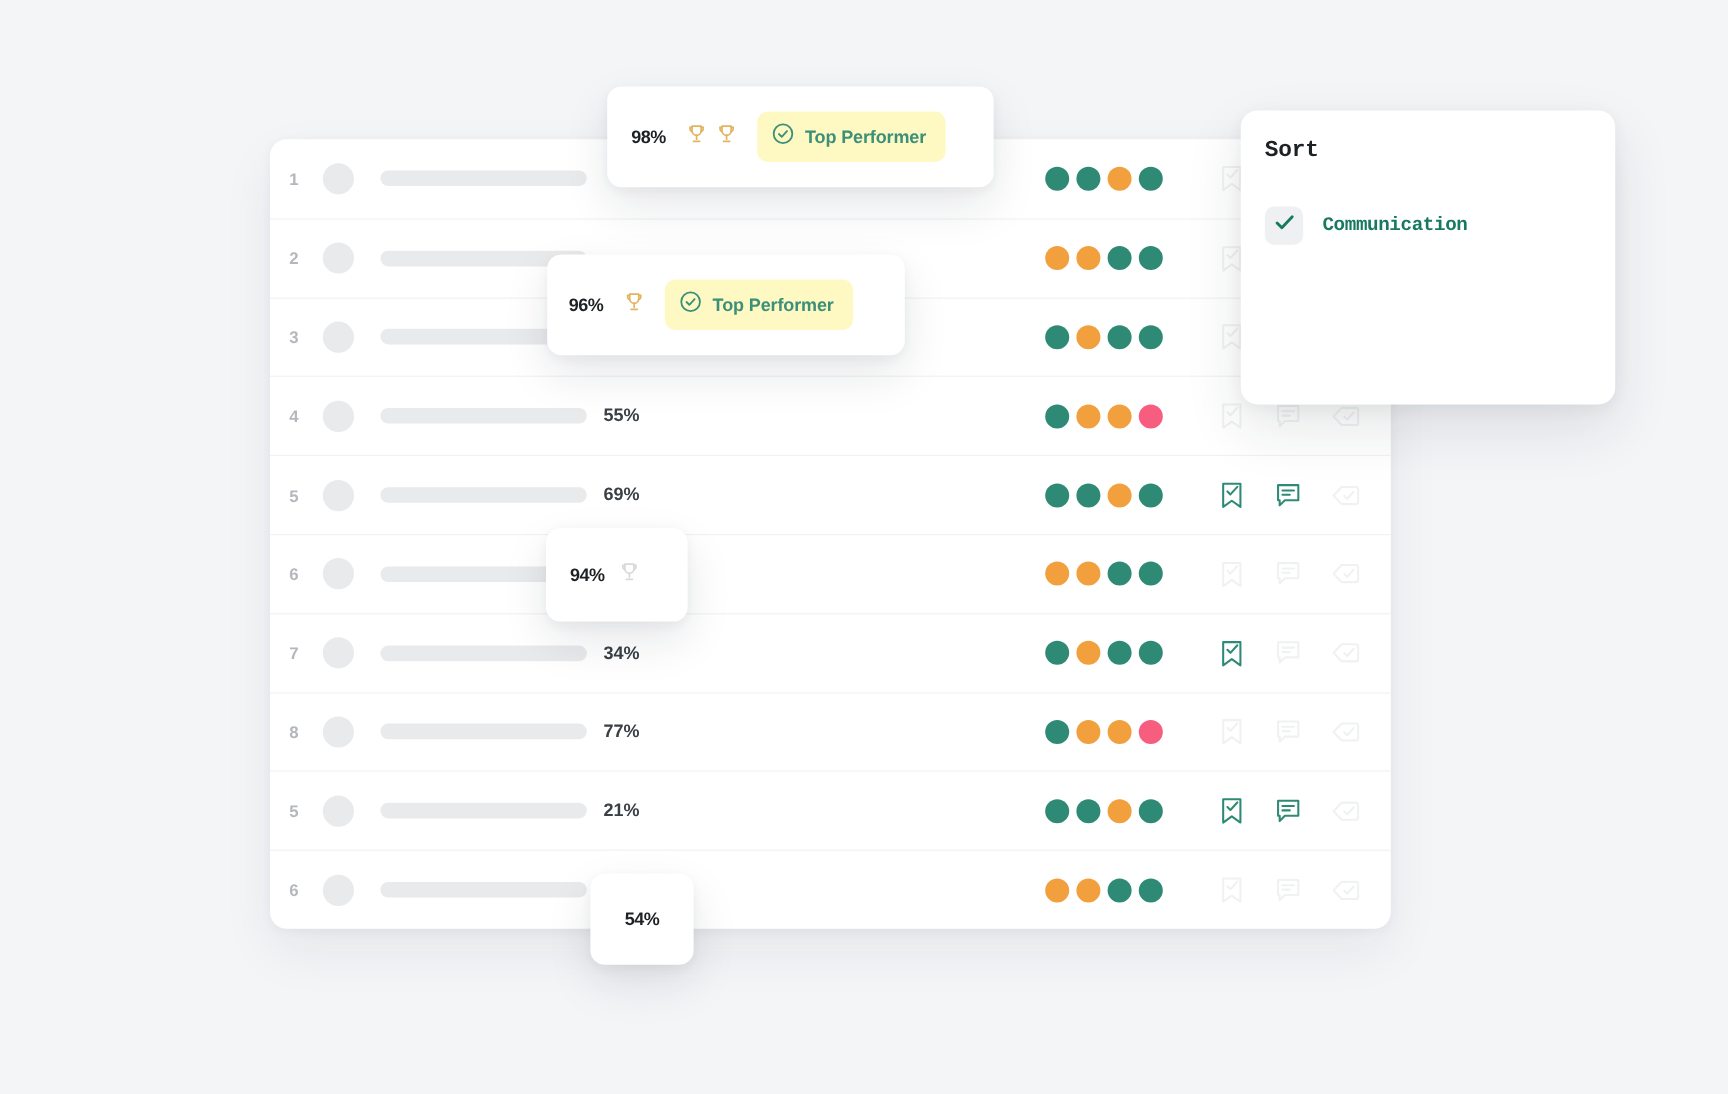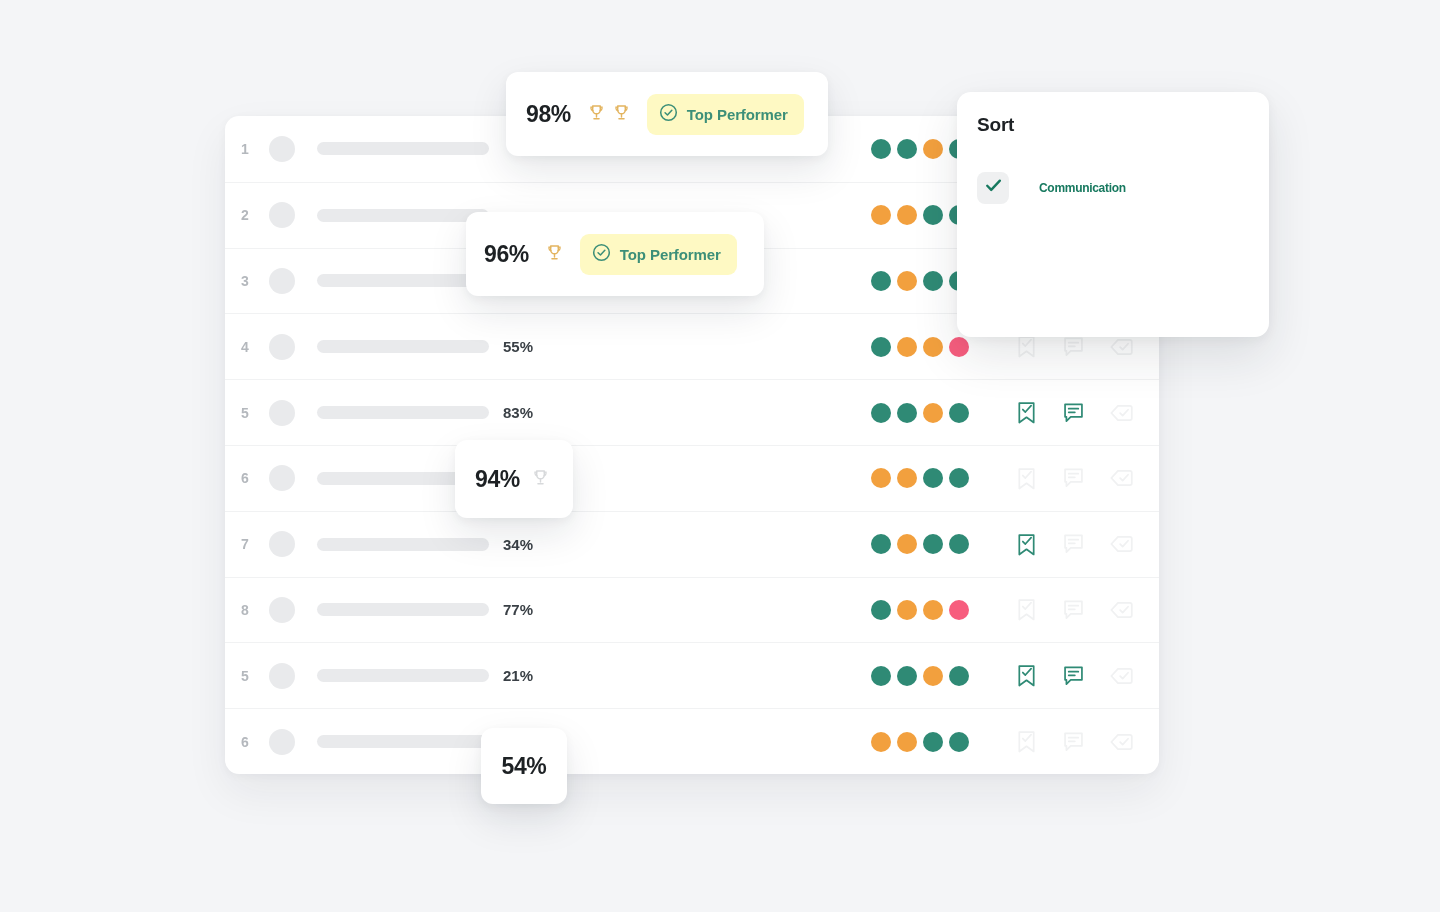--- a/index.html
+++ b/index.html
@@ -93,21 +93,21 @@
   
   .float {
     position: absolute;
     background: #ffffff;
     border-radius: 12px;
     box-shadow: 0 16px 38px rgba(24,32,48,.10), 0 3px 10px rgba(24,32,48,.05);
     display: flex;
     align-items: center;
   }
   .float .score {
-    font-size: 23px;
+    font-size: 15px;
     font-weight: 800;
     color: #1d2124;
     letter-spacing: -.4px;
   }
   .trophies { display: flex; gap: 6px; align-items: center; }
 
   .badge {
     display: flex;
     align-items: center;
     gap: 9px;
@@ -116,35 +116,36 @@
     padding: 9px 16px 9px 12px;
   }
   .badge .btxt {
     font-size: 15px;
     font-weight: 700;
     color: #3c8f78;
     letter-spacing: -.1px;
   }
 
   #card98 { left: 506px; top: 72px;  width: 322px; height: 84px; padding: 0 14px 0 20px; gap: 16px; }
-  #card96 { left: 466px; top: 212px; width: 298px; height: 84px; padding: 0 14px 0 18px; gap: 16px; }
+  #card96 { left: 456px; top: 212px; width: 298px; height: 84px; padding: 0 14px 0 18px; gap: 16px; }
   #card82 { left: 455px; top: 440px; width: 118px; height: 78px; padding: 0 0 0 20px; gap: 11px; }
-  #card54 { left: 481px; top: 728px; width: 86px;  height: 76px; justify-content: center; }
+  #card54 { left: 492px; top: 728px; width: 86px;  height: 76px; justify-content: center; }
 
   
   #sort {
     position: absolute;
-    left: 957px;
+    left: 1034px;
     top: 92px;
     width: 312px;
     height: 245px;
     background: #ffffff;
     border-radius: 14px;
     box-shadow: 0 20px 48px rgba(24,32,48,.11), 0 3px 12px rgba(24,32,48,.05);
     padding: 22px 3px 0 20px;
+    font-family: Liberation Mono, monospace;
   }
   #sort h2 {
     font-size: 19px;
     font-weight: 800;
     color: #1d2124;
     letter-spacing: -.2px;
     margin-bottom: 22px;
   }
   .sopt {
     display: flex;
@@ -152,21 +153,21 @@
     gap: 16px;
     height: 59px;
   }
   .cbox {
     width: 32px; height: 32px;
     border-radius: 8px;
     background: #eff0f1;
     display: flex; align-items: center; justify-content: center;
     flex: 0 0 32px;
   }
-  .slabel { font-size: 12px; font-weight: 700; letter-spacing: -.3px; margin-left: 14px; }
+  .slabel { font-size: 16px; font-weight: 700; letter-spacing: -.3px; }
   .sopt.on  .slabel { color: #17795f; }
   .sopt.off .slabel { color: #cfd2d5; }
 </style>
 </head>
 <body>
 
 <div id="board">
     <div class="row">
       <span class="rank">1</span>
       <span class="avatar"></span>
@@ -292,21 +293,21 @@
             <path d="M9.3 3.6h12.4a2 2 0 0 1 2 2v10.8a2 2 0 0 1-2 2H9.3L2.4 11l6.9-7.4z" stroke="#f0f1f2" stroke-width="1.8" stroke-linejoin="round"></path>
             <path d="M11.6 11.2l2.6 2.6 5.6-6.2" stroke="#f0f1f2" stroke-width="1.8" stroke-linecap="round" stroke-linejoin="round"></path>
           </svg>
         </span>
       </span>
     </div>
     <div class="row">
       <span class="rank">5</span>
       <span class="avatar"></span>
       <span class="namebar"></span>
-      <span class="pct">83%</span>
+      <span class="pct">69%</span>
       <span class="dots">
         <span class="dot" style="background:#2f8a75"></span>
         <span class="dot" style="background:#2f8a75"></span>
         <span class="dot" style="background:#f2a03e"></span>
         <span class="dot" style="background:#2f8a75"></span>
       </span>
       <span class="acts">
         <span>
           <svg width="23" height="25" viewBox="0 0 24 26" fill="none">
             <path d="M4.5 3.2h15v20.2l-7.5-5.4-7.5 5.4V3.2z" stroke="#2f8a75" stroke-width="1.8" stroke-linejoin="round"></path>

